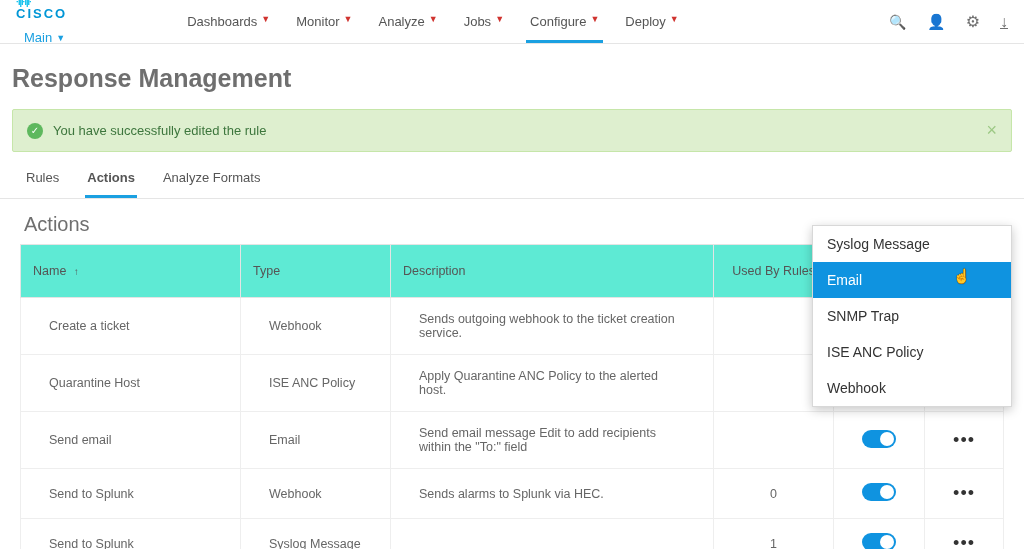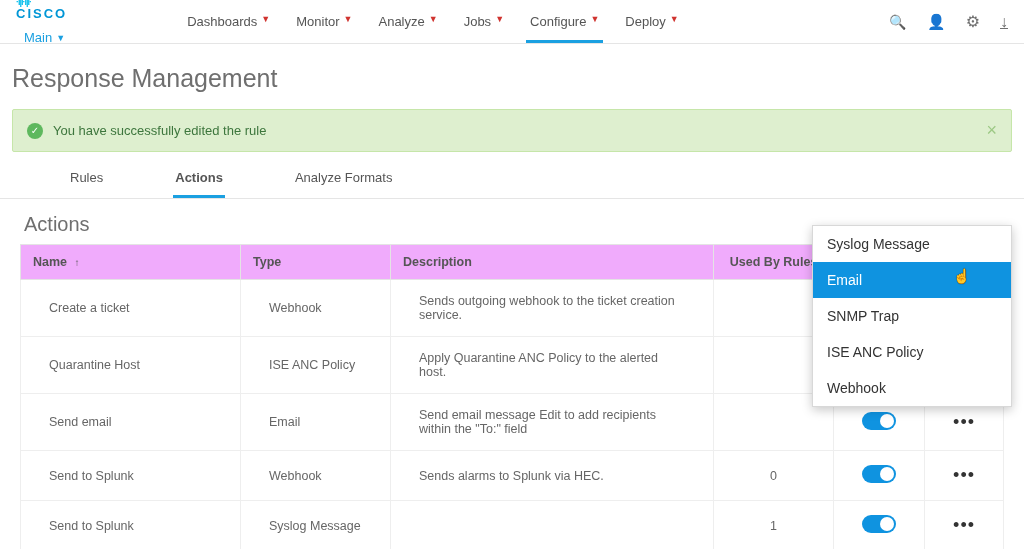--- a/index.html
+++ b/index.html
@@ -24,48 +24,48 @@
   .nav-item.active::after {
     content:""; position:absolute; bottom: -1px; left:-4px; right:-4px; height: 3px; background:#1ba0e1;
   }
   .nav-caret { color:#d0332f; font-size:9px; }
 
   .top-icons { margin-left:auto; display:flex; gap:20px; align-items:center; color:#6f6f6f;}
   .top-icons span { cursor:pointer; }
 
   
   .page-container { padding: 0 0 0 0; }
-  .page-title { font-size: 25px; font-weight: 400; color:#6f6f6f; padding: 20px 12px 16px 12px;}
+  .page-title { font-size: 25px; font-weight: 700; color:#6f6f6f; padding: 20px 12px 16px 12px;}
 
   
   .alert {
     margin: 0 12px; background: #deefcf; border: 1px solid #c6e6a9;
     border-radius: 2px; padding: 10px 14px; display:flex; align-items:center;
     color:#3d763d; font-size:13px;
   }
   .alert .check {
     width:16px; height:16px; border-radius:50%; background:#5eb85e; color:#fff;
     display:inline-flex; align-items:center; justify-content:center; font-size:10px; margin-right:10px;
   }
   .alert .close { margin-left:auto; color:#9dc985; font-size:18px; cursor:pointer; }
 
   
   .subtabs { display:flex; gap: 24px; padding: 18px 24px 0 24px; font-size:13px; color:#555; border-bottom:1px solid #e5e5e5; margin: 0 0px;}
-  .subtab { padding: 0 2px 10px 2px; cursor:pointer;margin-left:44px; }
+  .subtab { padding: 0 2px 10px 2px; cursor:pointer; }
   .subtab.active { font-weight:bold; border-bottom: 3px solid #1ba0e1; }
 
   
   .section-title { font-size: 20px; color:#6f6f6f; padding: 14px 24px 8px 24px; font-weight: 400;}
 
   
   .table-wrap { padding: 0 20px; }
   table { width:100%; border-collapse: collapse; font-size:12.5px; }
   thead th {
-    text-align:left; font-weight:bold; color:#555; background:#f0abfc;
-    border: 1px solid #e4e4e4; padding: 10px 12px;
+    text-align:left; font-weight:normal; color:#555; background:#5eead4;
+    border: 1px solid #e4e4e4; padding: 19px 12px;
   }
   tbody td {
     border: 1px solid #eee; padding: 14px 28px; color:#666;
   }
   th.col-name { width: 220px; }
   th.col-type { width: 150px; }
   th.col-desc { }
   th.col-used { width: 120px; text-align:center;}
   th.col-toggle { width: 70px; }
   th.col-menu { width: 60px; }

